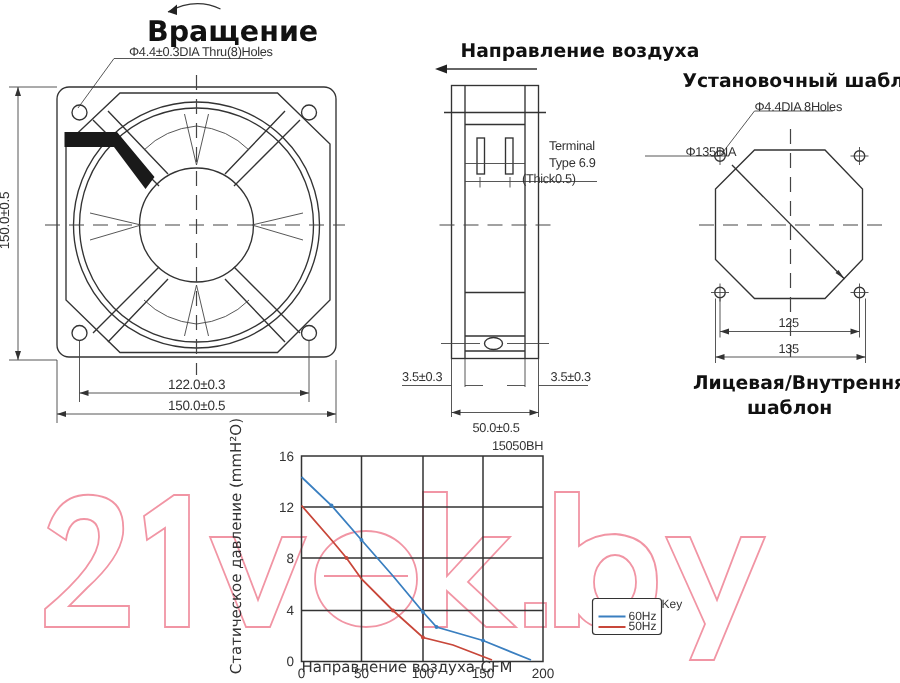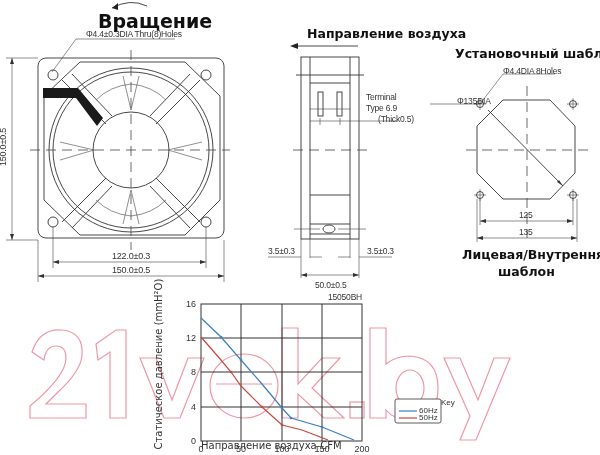--- a/index.html
+++ b/index.html
@@ -175,21 +175,21 @@
 
 <div class="abs title" style="left:98px;top:10px;font-size:19px;">Вращение</div>
 <div class="abs note" style="left:86px;top:29px;text-align:center;">Φ4.4±0.3DIA  Thru(8)Holes</div>
 <div class="abs note" style="left:-16px;top:142px;transform:rotate(-90deg);font-size:9px;">150.0±0.5</div>
 <div class="abs note" style="left:112px;top:251px;font-size:9px;">122.0±0.3</div>
 <div class="abs note" style="left:112px;top:265px;font-size:9px;">150.0±0.5</div>
 
 <div class="abs title" style="left:307px;top:26px;font-size:12.5px;">Направление воздуха</div>
 <div class="abs note" style="left:366px;top:92px;">Terminal</div>
 <div class="abs note" style="left:366px;top:103px;">Type 6.9</div>
-<div class="abs note" style="left:378px;top:114px;">(Thick0.5)</div>
+<div class="abs note" style="left:348px;top:114px;">(Thick0.5)</div>
 <div class="abs note" style="left:268px;top:246px;">3.5±0.3</div>
 <div class="abs note" style="left:367px;top:246px;">3.5±0.3</div>
 <div class="abs note" style="left:315px;top:280px;">50.0±0.5</div>
 
 <div class="abs title" style="left:455px;top:46px;font-size:12.5px;">Установочный шаблон</div>
 <div class="abs note" style="left:503px;top:66px;">Φ4.4DIA  8Holes</div>
 <div class="abs note" style="left:436px;top:96px;margin-left:21px;">Φ135DIA</div>
 <div class="abs note" style="left:519px;top:210px;">125</div>
 <div class="abs note" style="left:519px;top:227px;">135</div>
 <div class="abs title" style="left:462px;top:247px;font-size:12.5px;">Лицевая/Внутренняя</div>

